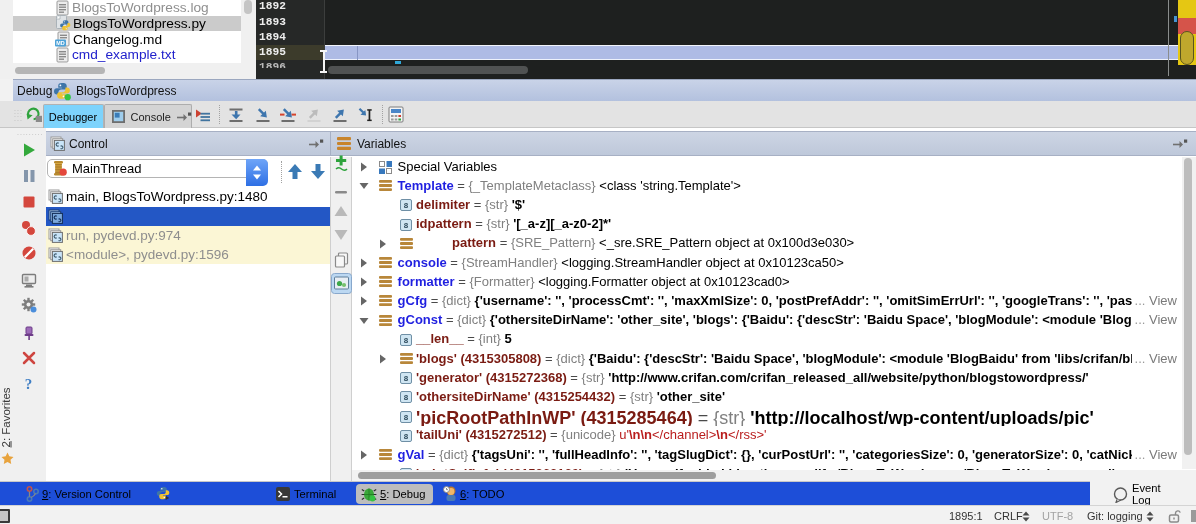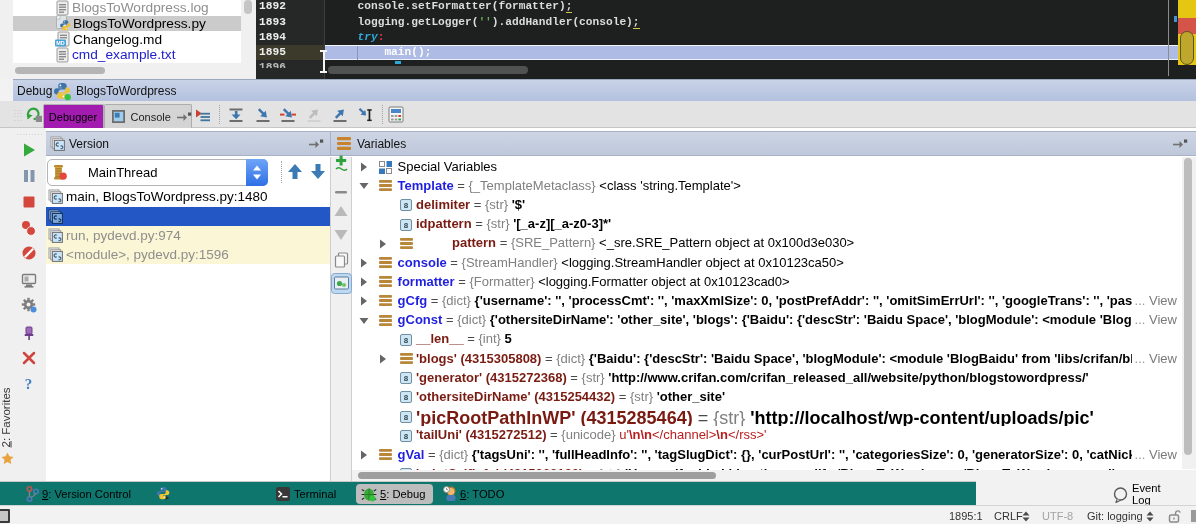--- a/index.html
+++ b/index.html
@@ -79,24 +79,20 @@
     <div class="abs" style="left:0;top:45.1px;width:68px;height:15.2px;background:#3c3b2b;"></div>
     <div class="abs" style="left:68px;top:0;width:1px;height:79px;background:#3c3e3d;"></div>
 
     <div class="abs" style="left:3px;top:-0.6px;font-family:'Liberation Mono',monospace;font-size:11.2px;font-weight:700;color:#ededed;line-height:15.2px;">1892<br>1893<br>1894<br>1895</div>
     <div class="abs" style="left:3px;top:60.2px;font-family:'Liberation Mono',monospace;font-size:11.2px;font-weight:700;color:#b9b9b9;line-height:15.2px;">1896</div>
     <div class="abs" style="left:0;top:67.5px;width:66px;height:11.5px;background:#262827;"></div>
 
     <div class="abs" style="left:69px;top:45.1px;width:871px;height:15.2px;background:#aebbe5;border-top:1px solid rgba(255,255,255,0.85);border-bottom:1px solid rgba(248,250,255,0.85);"></div>
     <div class="abs" style="left:101px;top:46px;width:1px;height:13.5px;background:#8795c4;"></div>
 
-    <div class="abs" style="left:74.7px;top:-0.6px;font-family:'Liberation Mono',monospace;font-size:11.2px;font-weight:700;line-height:15.2px;white-space:pre;color:#dcdcdc;">    console.setFormatter(formatter)<span style="border-bottom:1px solid #cfc64e;">;</span>
-    logging.getLogger(<span style="color:#6fae58;">''</span>).addHandler(console)<span style="border-bottom:1px solid #cfc64e;">;</span>
-    <span style="color:#2fa8d8;font-style:italic;">try</span><span style="color:#f5325f;">:</span>
-<span style="color:#fcfcfc;">        main();</span></div>
 
     <div class="abs" style="left:139px;top:61px;width:6px;height:2.5px;background:#2fa8d8;"></div>
 
     <div class="abs" style="left:72px;top:66px;width:200px;height:8px;background:#505252;border-radius:4px;"></div>
 
     <div class="abs" style="left:912px;top:0;width:1px;height:76px;background:#8a8d8c;"></div>
 
     <div class="abs" style="left:917.5px;top:16px;width:3.5px;height:6px;background:#4593d2;"></div>
 
     <div class="abs" style="left:922px;top:0;width:18px;height:65px;background:#e5c713;"></div>
@@ -125,21 +121,21 @@
 
 <div class="abs" style="left:0;top:101px;width:1196px;height:27px;background:#e3e3e3;border-bottom:1px solid #c6c6c6;">
   <div class="abs" style="left:14px;top:6px;width:8px;height:16px;color:#b3b3b3;font-size:7px;letter-spacing:1px;line-height:3.2px;overflow:hidden;">...<br>...<br>...<br>...<br>...</div>
   <span id="ic-rerun" class="abs" style="left:26px;top:5px;">
       <svg width="17" height="17" viewBox="0 0 17 17">
         <path d="M2.6 10.4 A5.3 5.3 0 1 1 7.6 13.2" fill="none" stroke="#2ea33c" stroke-width="2.1"></path>
         <path d="M0.6 7.8 L6.6 9.2 L1.6 13.4Z" fill="#2ea33c"></path>
         <rect x="9.8" y="9.8" width="6.2" height="6.2" fill="#8a8a8a"></rect>
       </svg>
     </span>
-  <div class="abs" style="left:42.5px;top:3px;width:61px;height:24px;background:#a21caf;border:1px solid #b2b2b2;border-bottom:none;border-radius:2px 2px 0 0;display:flex;align-items:center;justify-content:center;">
+  <div class="abs" style="left:42.5px;top:3px;width:61px;height:24px;background:#7dd3fc;border:1px solid #b2b2b2;border-bottom:none;border-radius:2px 2px 0 0;display:flex;align-items:center;justify-content:center;">
     <span style="font-size:11px;color:#000;">Debugger</span>
   </div>
   <div class="abs" style="left:103.5px;top:3px;width:88px;height:24px;background:#d4d4d4;border:1px solid #adadad;border-bottom:none;border-radius:2px 2px 0 0;display:flex;align-items:center;">
     <span id="ic-console" style="margin-left:6px;">
         <svg width="15" height="15" viewBox="0 0 15 15">
           <rect x="1" y="1" width="13" height="13" fill="#6e6e6e"></rect>
           <rect x="2.8" y="2.8" width="9.4" height="9.4" fill="#9fcdec"></rect>
           <rect x="3.8" y="3.8" width="4.8" height="4.8" fill="#3a7cb8"></rect>
         </svg>
       </span>
@@ -242,21 +238,21 @@
   <div class="abs" style="left:46px;top:3px;width:284px;height:25px;background:linear-gradient(#cdd5e4,#bec8da);border-top:1px solid #a7b0c4;border-bottom:1px solid #a7b0c4;display:flex;align-items:center;">
     <span id="ic-frames-h" style="margin-left:4px;">
         <svg width="15" height="15" viewBox="0 0 15 15">
           <rect x="1" y="1" width="10" height="10" fill="#ffffff" stroke="#9a9a9a"></rect>
           <rect x="2.7" y="2.7" width="10" height="10" fill="#f0f0f0" stroke="#9a9a9a"></rect>
           <rect x="4.4" y="4.4" width="10" height="10" fill="#c9e4f8" stroke="#6e6e6e"></rect>
           <path d="M8.7 7.2 A1.6 1.6 0 1 0 8.7 9.8" fill="none" stroke="#3d5a6e" stroke-width="1.1"></path>
           <path d="M10.6 10.2 A1.4 1.4 0 1 1 10.6 12.4" fill="none" stroke="#3d5a6e" stroke-width="1.1"></path>
         </svg>
       </span>
-    <span style="font-size:12px;color:#111;margin-left:4px;">Version</span>
+    <span style="font-size:12px;color:#111;margin-left:4px;">Control</span>
     <span id="ic-arrowst2" style="margin-left:auto;margin-right:6px;">
         <svg width="16" height="11" viewBox="0 0 16 11">
           <path d="M1 6.5 L9 6.5" stroke="#707070" stroke-width="1.6"></path>
           <path d="M7.5 3 L11 6.5 L7.5 10Z" fill="#707070"></path>
           <rect x="12" y="1.5" width="3.2" height="3.2" fill="#555"></rect>
         </svg>
       </span>
   </div>
 
   <div class="abs" style="left:330px;top:3px;width:866px;height:25px;background:linear-gradient(#cdd5e4,#bec8da);border-top:1px solid #a7b0c4;border-bottom:1px solid #a7b0c4;border-left:1px solid #a7b0c4;display:flex;align-items:center;">
@@ -272,21 +268,21 @@
         <svg width="16" height="11" viewBox="0 0 16 11">
           <path d="M1 6.5 L9 6.5" stroke="#707070" stroke-width="1.6"></path>
           <path d="M7.5 3 L11 6.5 L7.5 10Z" fill="#707070"></path>
           <rect x="12" y="1.5" width="3.2" height="3.2" fill="#555"></rect>
         </svg>
       </span>
   </div>
 
   <div class="abs" style="left:46px;top:29px;width:284px;height:324px;background:#fff;"></div>
 
-  <div class="abs" style="left:47px;top:31px;width:221px;height:27px;background:#fff;border:1px solid #b4b4b4;border-radius:5px;display:flex;align-items:center;gap:16px;">
+  <div class="abs" style="left:47px;top:31px;width:221px;height:19px;background:#fff;border:1px solid #b4b4b4;border-radius:5px;display:flex;align-items:center;">
     <span id="ic-thread" style="margin-left:3px;">
         <svg width="17" height="17" viewBox="0 0 17 17">
           <rect x="3" y="1" width="9" height="2.4" rx="1.2" fill="#b8892e"></rect>
           <rect x="4.2" y="3" width="6.6" height="10" fill="#d8a83e"></rect>
           <path d="M4.2 4.6 h6.6 M4.2 6.2 h6.6 M4.2 7.8 h6.6 M4.2 9.4 h6.6 M4.2 11 h6.6 M4.2 12.6 h6.6" stroke="#a5762a" stroke-width="0.9"></path>
           <rect x="3" y="13" width="9" height="2.4" rx="1.2" fill="#b8892e"></rect>
           <circle cx="12.2" cy="12.2" r="3.6" fill="#e4473c"></circle>
         </svg>
       </span>
     <span style="font-size:13px;color:#000;margin-left:4px;">MainThread</span>
@@ -400,21 +396,21 @@
         </span>
         <span style="position:absolute;left:64px;top:1.5px;font-size:13px;"><span style="color:#7a1b12;font-weight:bold;">delimiter</span><span style="color:#4a4a4a;"> = </span><span style="color:#808080;">{str}</span> <span style="color:#000;font-weight:700;">'$'</span></span>
       </div>
       <div style="position:absolute;left:0;top:57.6px;width:844px;height:19.2px;white-space:nowrap;overflow:hidden;">
         <span style="position:absolute;left:48px;top:4px;">
           <svg width="12" height="12" viewBox="0 0 12 12">
             <rect x="0.5" y="0.5" width="11" height="11" rx="1.5" fill="#cfe5f2" stroke="#6f8fa5"></rect>
             <text x="6" y="9" font-size="8" font-weight="bold" fill="#2e4b5c" text-anchor="middle" font-family="Liberation Sans">8</text>
           </svg>
         </span>
-        <span style="position:absolute;left:64px;top:1.5px;font-size:13px;"><span style="color:#7a1b12;font-weight:bold;">idpattern</span><span style="color:#4a4a4a;"> = </span><span style="color:#808080;">{str}</span> <span style="color:#000;font-weight:700;">'[_a-z][_a-z0-3]*'</span></span>
+        <span style="position:absolute;left:64px;top:1.5px;font-size:13px;"><span style="color:#7a1b12;font-weight:bold;">idpattern</span><span style="color:#4a4a4a;"> = </span><span style="color:#808080;">{str}</span> <span style="color:#000;font-weight:700;">'[_a-z][_a-z0-2]*'</span></span>
       </div>
       <div style="position:absolute;left:0;top:76.8px;width:844px;height:19.2px;white-space:nowrap;overflow:hidden;">
         <span style="position:absolute;left:26px;top:5px;">
           <svg width="9" height="10" viewBox="0 0 9 10">
             <path d="M2 0.5 L8 5 L2 9.5Z" fill="#666"></path>
           </svg>
         </span>
         <span style="position:absolute;left:48px;top:4px;">
           <svg width="13" height="11" viewBox="0 0 13 11">
             <rect x="0" y="0" width="13" height="2.8" rx="1" fill="#b8873a"></rect>
@@ -686,21 +682,21 @@
     </span>
 
   <div class="abs" style="left:-26px;top:281px;width:64px;height:13px;font-size:11.5px;color:#3a3a3a;transform:rotate(-90deg);white-space:nowrap;"><u>2</u>: Favorites</div>
   <span id="ic-star" class="abs" style="left:1px;top:324px;">
       <svg width="13" height="13" viewBox="0 0 13 13">
         <path d="M6.5 0.5 L8.3 4.3 L12.5 4.9 L9.5 7.8 L10.2 12 L6.5 10 L2.8 12 L3.5 7.8 L0.5 4.9 L4.7 4.3Z" fill="#e8a33d"></path>
       </svg>
     </span>
 </div>
 
-<div class="abs" style="left:0;top:481px;width:976px;height:24px;background:#0f766e;border-top:1px solid #c8c8c8;">
+<div class="abs" style="left:0;top:481px;width:1090px;height:24px;background:#1d4ed8;border-top:1px solid #c8c8c8;">
   <span id="ic-branch" class="abs" style="left:26px;top:4px;">
       <svg width="13" height="16" viewBox="0 0 13 16">
         <circle cx="3.5" cy="13" r="2.2" fill="none" stroke="#4a7ab5" stroke-width="1.6"></circle>
         <circle cx="3.5" cy="3" r="2.2" fill="none" stroke="#c4524a" stroke-width="1.6"></circle>
         <circle cx="10" cy="5.5" r="2.2" fill="none" stroke="#4a7ab5" stroke-width="1.6"></circle>
         <path d="M3.5 5.5 L3.5 10.8 M9.5 7.5 Q8 10.5 5 11.5" fill="none" stroke="#888" stroke-width="1.3"></path>
       </svg>
     </span>
   <div class="abs" style="left:42px;top:0;height:24px;display:flex;align-items:center;font-size:11.2px;color:#000;">
       <span><u>9</u>: Version Control</span>

